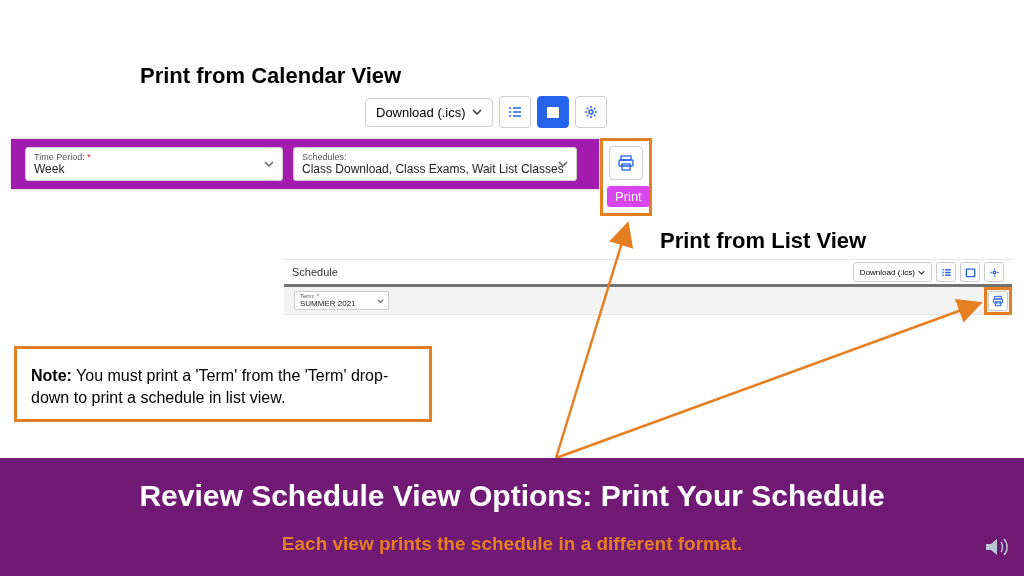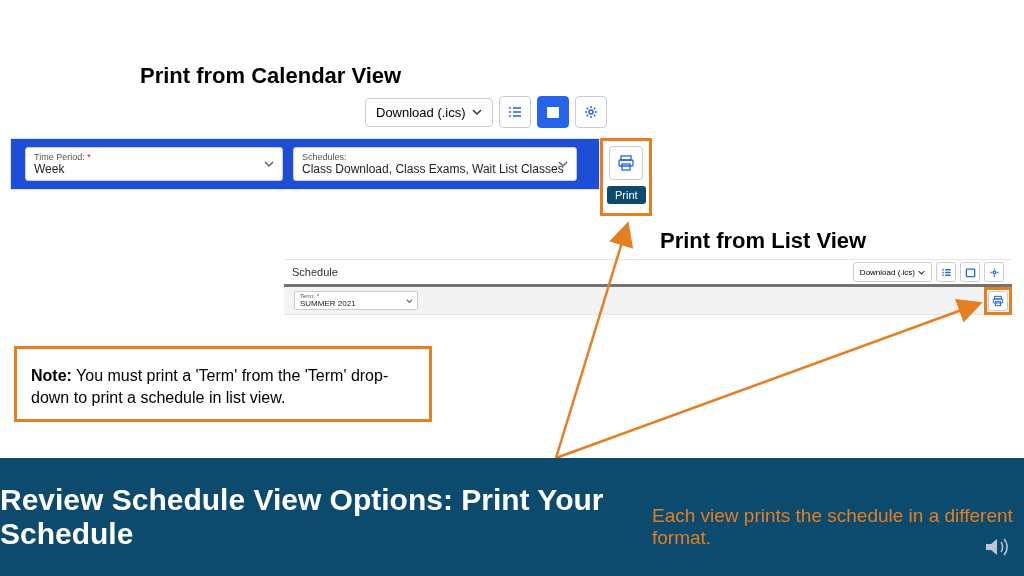--- a/index.html
+++ b/index.html
@@ -5,53 +5,53 @@
 * { margin: 0; padding: 0; box-sizing: border-box; }
 body { font-family: Arial, Helvetica, sans-serif; width: 1024px; height: 576px; position: relative; background: #fff; overflow: hidden; }
 .header1 { position: absolute; top: 63px; left: 140px; font-size: 22px; font-weight: 900; color: #000; }
 .header2 { position: absolute; top: 228px; left: 644px; font-size: 22px; font-weight: 900; color: #000; margin-left: 16px; }
 
 
 .sec1-toolbar { position: absolute; top: 96px; left: 365px; display: flex; gap: 6px; align-items: center; }
 .download-btn { background: #fff; border: 1px solid #ccc; border-radius: 4px; padding: 6px 10px; font-size: 13px; display: flex; align-items: center; gap: 6px; }
 .icon-btn { width: 32px; height: 32px; border: 1px solid #ccc; border-radius: 4px; background: #fff; display: flex; align-items: center; justify-content: center; }
 .icon-btn.active { background: #2563eb; border-color: #2563eb; color: #fff; }
-.sec1-filterbar { position: absolute; top: 138px; left: 10px; width: 590px; height: 52px; background: #1d4ed8; border: 1px solid #e5e5e5; display: flex; align-items: center; padding: 0 14px; gap: 10px; }
+.sec1-filterbar { position: absolute; top: 138px; left: 10px; width: 590px; height: 52px; background: #a21caf; border: 1px solid #e5e5e5; display: flex; align-items: center; padding: 0 14px; gap: 10px; }
 .select-box { background: #fff; border: 1px solid #ccc; border-radius: 3px; padding: 4px 8px; display: flex; flex-direction: column; position: relative; }
 .select-box.small { width: 258px; }
 .select-box.wide { width: 284px; }
 .select-label { font-size: 9px; color: #555; }
 .select-label .req { color: #d00; }
 .select-value { font-size: 12px; color: #222; }
 .select-chevron { position: absolute; right: 8px; top: 50%; transform: translateY(-50%); }
 .print-highlight1 { position: absolute; top: 138px; left: 600px; width: 52px; height: 78px; border: 3px solid #e67e22; }
 .print-btn1 { position: absolute; top: 146px; left: 609px; width: 34px; height: 34px; border: 1px solid #ccc; border-radius: 4px; background: #fff; display: flex; align-items: center; justify-content: center; }
-.tooltip { position: absolute; top: 186px; left: 607px; background: #0c4a6e; color: #fff; font-size: 11px; padding: 3px 8px; border-radius: 3px; }
+.tooltip { position: absolute; top: 186px; left: 607px; background: #d946ef; color: #fff; font-size: 13px; padding: 3px 8px; border-radius: 3px; }
 
 
 .sec2-bar { position: absolute; top: 259px; left: 284px; width: 728px; height: 28px; background: #fff; border-top: 1px solid #e5e5e5; border-bottom: 3px solid #737373; display: flex; align-items: center; padding: 0 8px; }
 .sec2-title { font-size: 11px; color: #333; flex: 1; }
 .sec2-toolbar { display: flex; gap: 4px; align-items: center; }
 .tiny-btn { height: 20px; padding: 0 6px; border: 1px solid #ccc; border-radius: 3px; background: #fff; font-size: 8px; display: flex; align-items: center; gap: 3px; }
 .tiny-icon { width: 20px; height: 20px; border: 1px solid #ccc; border-radius: 3px; background: #fff; display: flex; align-items: center; justify-content: center; }
 .sec2-filter { position: absolute; top: 287px; left: 284px; width: 728px; height: 28px; background: #f3f3f3; border-bottom: 1px solid #e5e5e5; display: flex; align-items: center; padding: 0 10px; }
-.term-box { background: #fff; border: 1px solid #ccc; border-radius: 2px; padding: 1px 5px; width: 124px; position: relative; }
+.term-box { background: #fff; border: 1px solid #ccc; border-radius: 2px; padding: 1px 5px; width: 95px; position: relative; }
 .term-label { font-size: 6px; color: #555; }
 .term-value { font-size: 8px; color: #222; }
 .print-highlight2 { position: absolute; top: 287px; left: 984px; width: 28px; height: 28px; border: 3px solid #e67e22; }
 .print-btn2 { position: absolute; top: 291px; left: 988px; width: 20px; height: 20px; border: 1px solid #ccc; border-radius: 3px; background: #fff; display: flex; align-items: center; justify-content: center; }
 
 
 .note { position: absolute; top: 346px; left: 14px; width: 418px; height: 76px; border: 3px solid #e67e22; padding: 16px 14px; font-size: 16px; line-height: 1.4; color: #000; }
 .note b { font-weight: 700; }
 
 
-.footer { position: absolute; top: 458px; left: 0; width: 1024px; height: 118px; background: #0c4a6e; display: flex; flex-direction: row; align-items: center; justify-content: center; }
+.footer { position: absolute; top: 458px; left: 0; width: 1024px; height: 118px; background: #701a75; display: flex; flex-direction: column; align-items: center; justify-content: center; }
 .footer-title { color: #fff; font-size: 30px; font-weight: 900; font-family: Arial, sans-serif; }
-.footer-sub { color: #e67e22; font-size: 19px; font-weight: 400; margin-top: 20px; }
+.footer-sub { color: #e67e22; font-size: 19px; font-weight: 700; margin-top: 20px; }
 .speaker { position: absolute; top: 533px; left: 982px; color: #bbc6d4; }
 
 
 .arrows { position: absolute; top: 0; left: 0; pointer-events: none; }
 
 svg.i { display: block; }
 </style>
 </head>
 <body>
 

